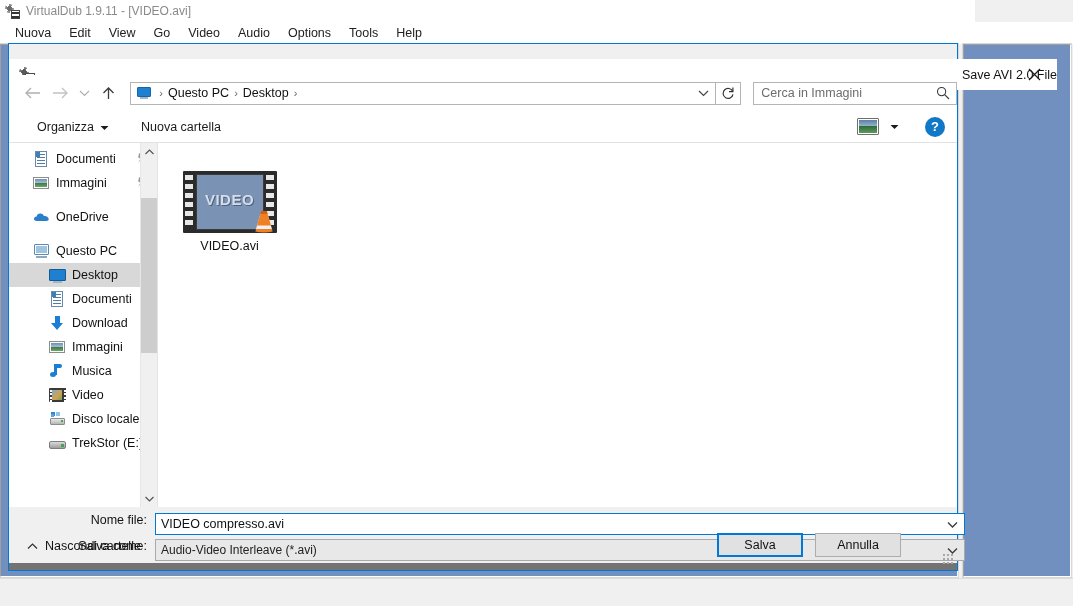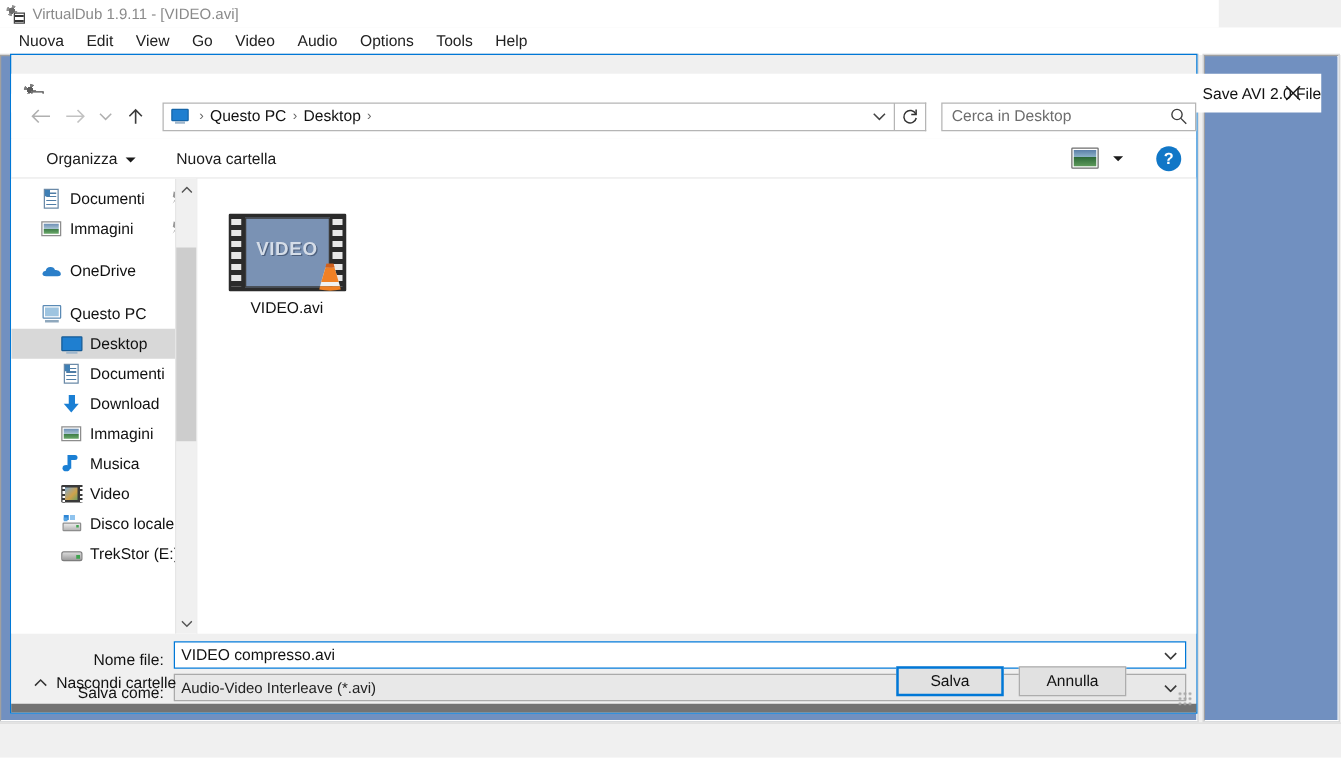--- a/index.html
+++ b/index.html
@@ -363,21 +363,21 @@
   #file-label{
     margin-top:4px; font-size:12.5px; color:#111; white-space:nowrap;
   }
 
   
   #fields{
     position:absolute; left:0; top:463px; width:948px; height:56px;
     background:#f0f0f0;
   }
   .field-row{
-    position:absolute; left:0; width:948px; height:22px; display:flex; align-items:flex-end;
+    position:absolute; left:16px; width:948px; height:22px; display:flex; align-items:flex-start;
   }
   #row-nome{ top:6px; }
   #row-salva{ top:32px; }
   .field-label{
     width:130px; text-align:right; padding-right:8px;
     font-size:12.5px; color:#111;
   }
   .combo{
     height:22px; position:relative; display:flex; align-items:center;
   }
@@ -508,21 +508,21 @@
     </div>
 
     <span id="nav-refresh">
       <svg width="14" height="14" viewBox="0 0 14 14">
         <path d="M11.6 5.2 A5 5 0 1 0 12 8.4" stroke="#333" stroke-width="1.2" fill="none"></path>
         <path d="M11.9 1.6 L11.9 5.6 L8 5.6" stroke="#333" stroke-width="1.2" fill="none"></path>
       </svg>
     </span>
 
     <div id="searchbox">
-      <span id="search-placeholder">Cerca in Desktop</span>
+      <span id="search-placeholder">Cerca in Immagini</span>
       <span id="search-icon-wrap">
         <svg width="14" height="14" viewBox="0 0 14 14">
           <circle cx="5.6" cy="5.6" r="4.1" stroke="#3a3a3a" stroke-width="1.1" fill="none"></circle>
           <path d="M8.7 8.7 L13 13" stroke="#3a3a3a" stroke-width="1.1"></path>
         </svg>
       </span>
     </div>
   </div>
 
   <div id="command-bar">

